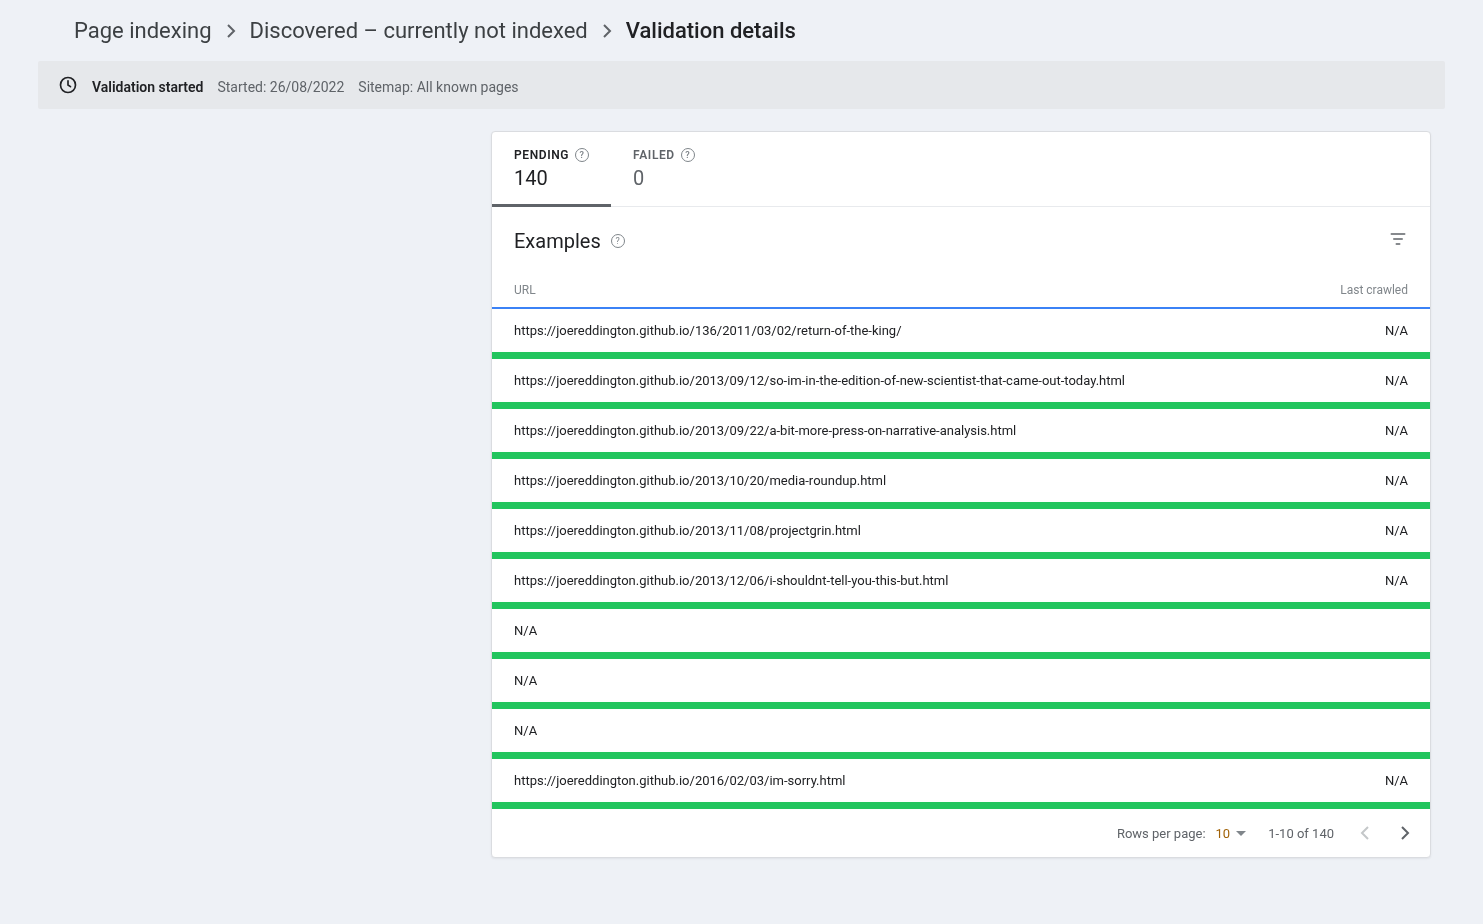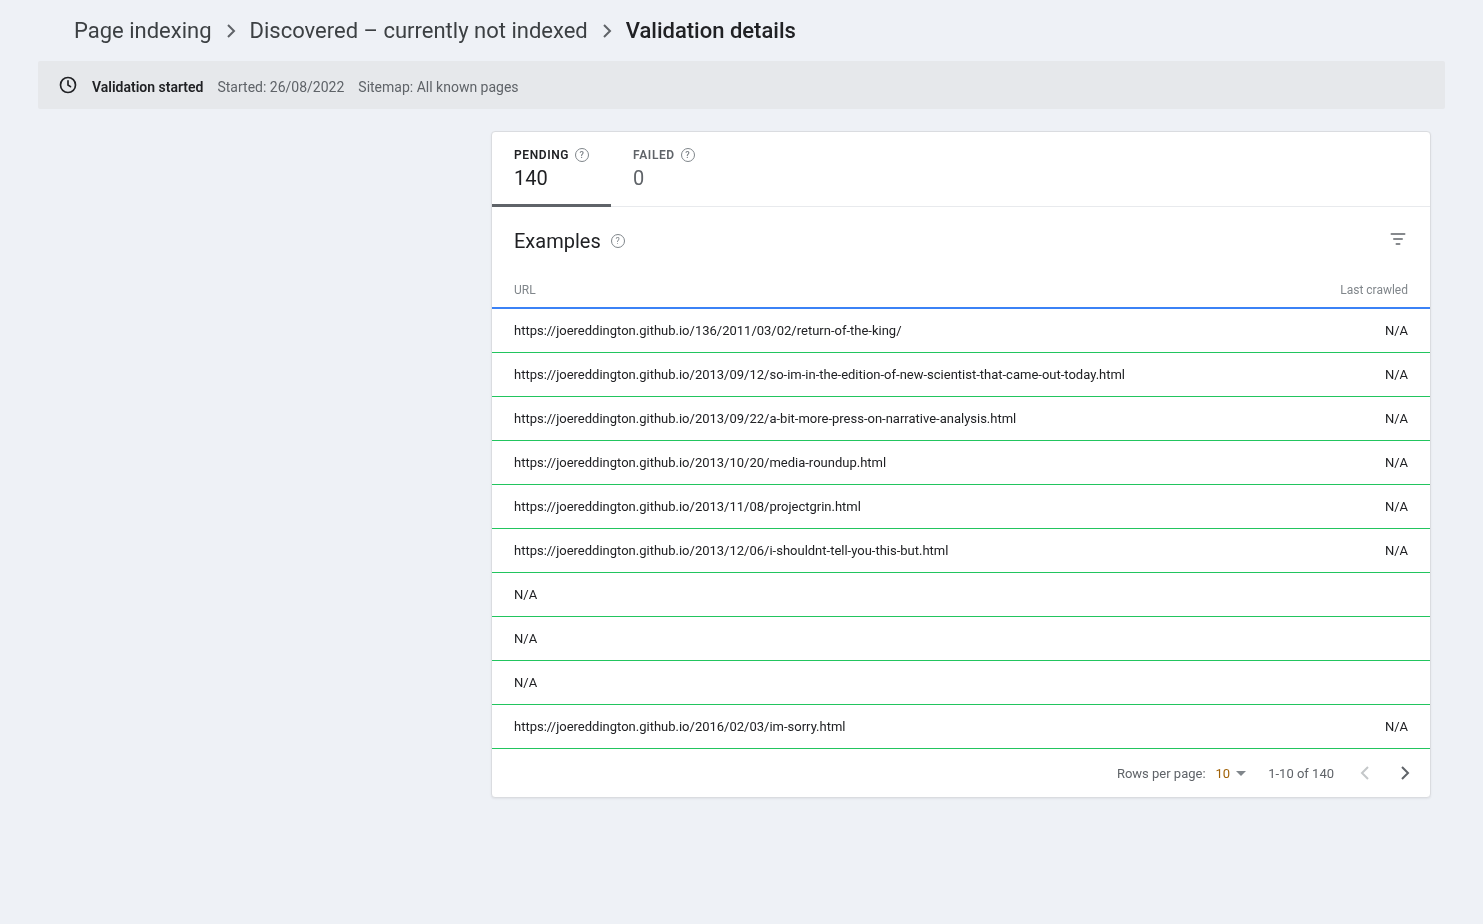--- a/index.html
+++ b/index.html
@@ -130,21 +130,21 @@
     padding: 20px 22px 10px 22px;
     font-size: 12px;
     color: #80868b;
     border-bottom: 2px solid #3b82f6;
   }
   .row {
     display: flex;
     justify-content: space-between;
     padding: 14px 22px;
     font-size: 13px;
-    border-bottom: 1px solid #22c55e;
+    border-bottom: 7px solid #22c55e;
     cursor: pointer;
   }
   .row .url { color: #202124; overflow: hidden; text-overflow: ellipsis; white-space: nowrap; max-width: 700px;}
   .row .crawled { color: #202124; }
   .pagination {
     display: flex;
     justify-content: flex-end;
     align-items: center;
     gap: 22px;
     padding: 12px 16px;

